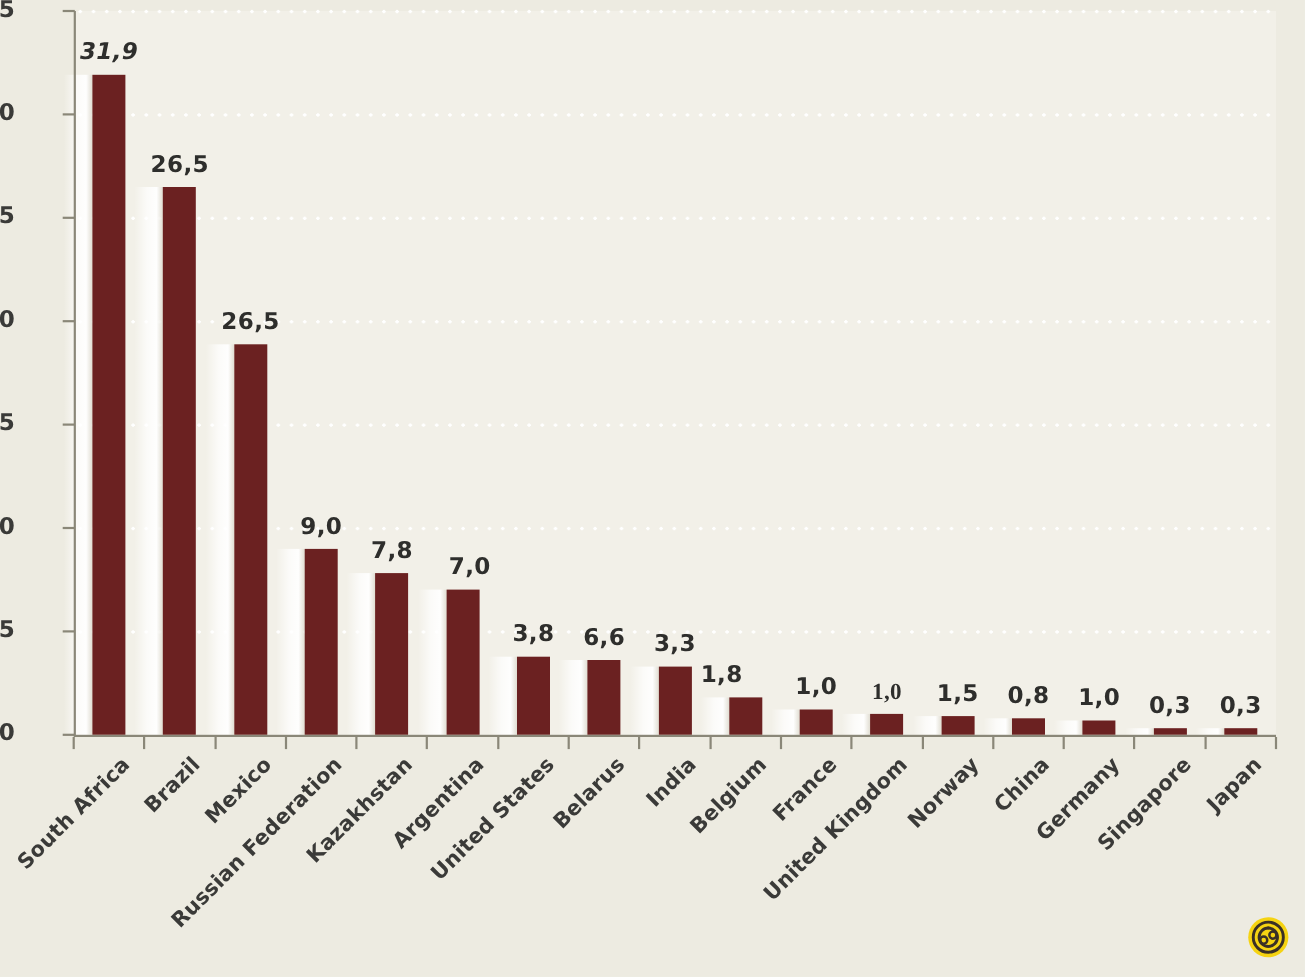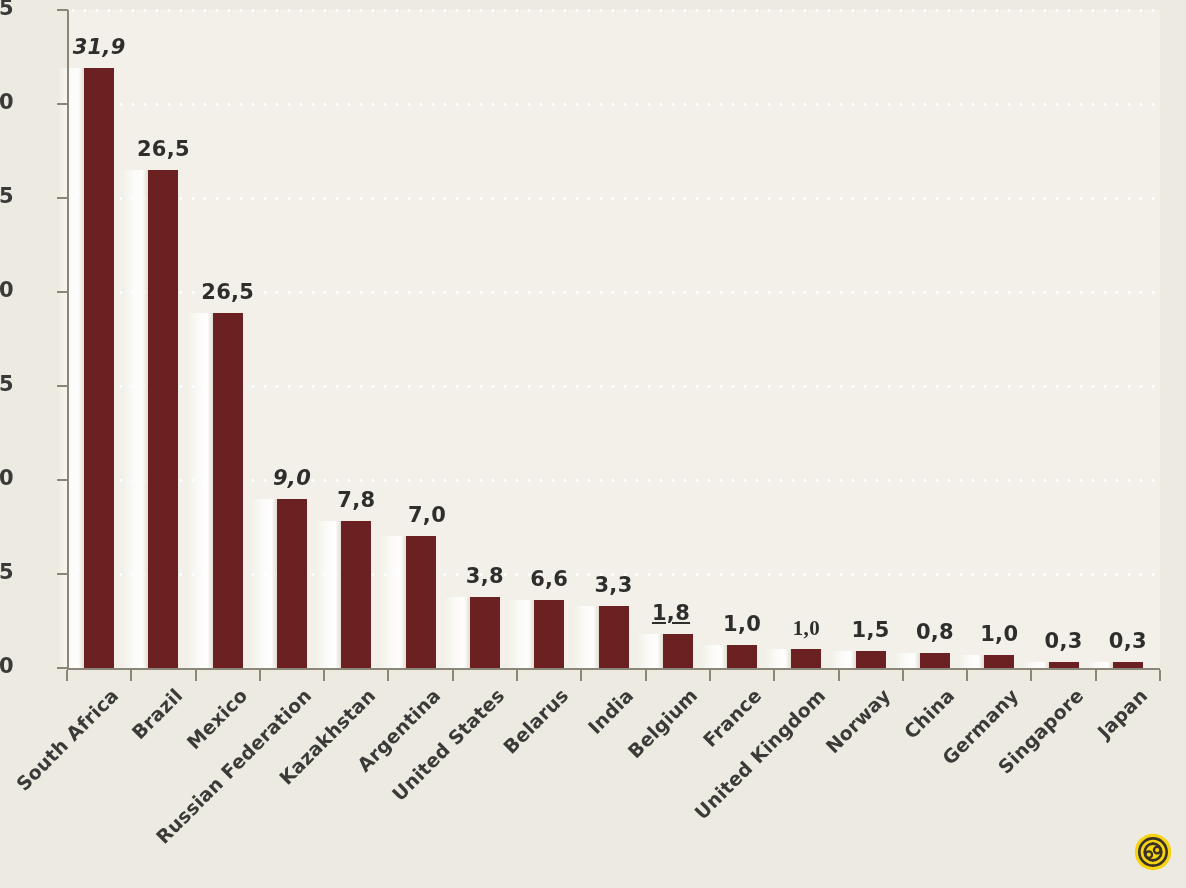--- a/index.html
+++ b/index.html
@@ -234,27 +234,27 @@
       <div class="x-tick" style="left: 901.824px;"></div>
       <div class="x-tick" style="left: 966.118px;"></div>
       <div class="x-tick" style="left: 1030.41px;"></div>
       <div class="x-tick" style="left: 1094.71px;"></div>
       <div class="x-tick" style="left: 1159px;"></div>
     </div>
   <div id="value-labels-layer">
       <div class="bar-value" style="left: 59.1471px; width: 80px; top: 35.28px; font-style: italic;">31,9</div>
       <div class="bar-value" style="left: 123.441px; width: 80px; top: 136.8px;">26,5</div>
       <div class="bar-value" style="left: 187.735px; width: 80px; top: 279.68px;">26,5</div>
-      <div class="bar-value" style="left: 252.029px; width: 80px; top: 465.8px; font-style: italic;">9,0</div>
+      <div class="bar-value" style="left: 252.029px; width: 80px; top: 465.8px;">9,0</div>
       <div class="bar-value" style="left: 316.324px; width: 80px; top: 488.36px;">7,8</div>
       <div class="bar-value" style="left: 387px; width: 80px; top: 503.4px;">7,0</div>
       <div class="bar-value" style="left: 444.912px; width: 80px; top: 563.56px;">3,8</div>
       <div class="bar-value" style="left: 509.206px; width: 80px; top: 567.32px;">6,6</div>
       <div class="bar-value" style="left: 573.5px; width: 80px; top: 572.96px;">3,3</div>
-      <div class="bar-value" style="left: 631px; width: 80px; top: 601.16px; text-decoration: underline;">1,8</div>
+      <div class="bar-value" style="left: 616px; width: 80px; top: 601.16px;">1,8</div>
       <div class="bar-value" style="left: 702.088px; width: 80px; top: 612.44px;">1,0</div>
       <div class="bar-value" style="left: 766.382px; width: 80px; top: 616.2px; font-family: Liberation Serif, serif;">1,0</div>
       <div class="bar-value" style="left: 830.676px; width: 80px; top: 618.08px;">1,5</div>
       <div class="bar-value" style="left: 894.971px; width: 80px; top: 619.96px;">0,8</div>
       <div class="bar-value" style="left: 959.265px; width: 80px; top: 621.84px;">1,0</div>
       <div class="bar-value" style="left: 1023.56px; width: 80px; top: 629.36px;">0,3</div>
       <div class="bar-value" style="left: 1087.85px; width: 80px; top: 629.36px;">0,3</div>
     </div>
   <div id="cat-labels-layer">
       <div class="cat-label" style="left: 107.147px; top: 684px; width: 260px; margin-left: -260px;">South Africa</div>

